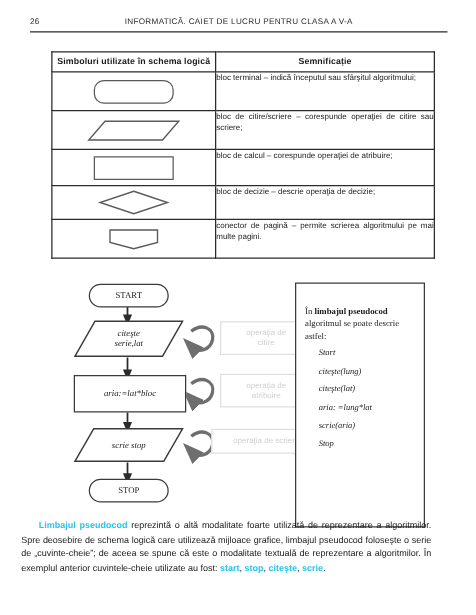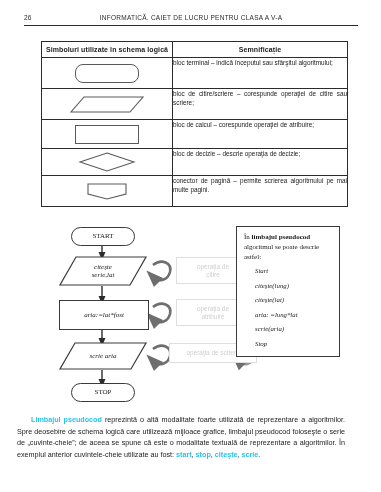--- a/index.html
+++ b/index.html
@@ -45,22 +45,22 @@
   .term{border:1.2px solid #3a3a3a;border-radius:11px;background:#fff;}
   .rect{border:1.2px solid #3a3a3a;background:#fff;font-style:italic;}
   .para-node{background:transparent;}
   .para-node .lbl{position:relative;z-index:2;font-style:italic;}
 
   .ghost{position:absolute;border:1px solid #dfdfdf;color:#cfcfcf;background:#fff;
          font-size:6.4px;display:flex;align-items:center;justify-content:center;text-align:center;
          line-height:1.25;}
 
   
-  .panel{position:absolute;left:236px;top:226px;width:104px;height:131px;
-         border:1.2px solid #3a3a3a;background:#fff;padding:5px 7px;box-sizing:border-box;}
+  .panel{position:absolute;left:236px;top:226px;width:104px;height:196px;
+         border:1.2px solid #3a3a3a;background:#fff;padding:17px 7px;box-sizing:border-box;}
   .panel .intro{font-family:"Liberation Serif",serif;font-size:7px;line-height:1.45;color:#1a1a1a;}
   .panel .intro b{font-weight:bold;}
   .panel .code{margin-top:5px;padding-left:11px;}
   .panel .code div{font-family:"Liberation Serif",serif;font-style:italic;font-size:6.8px;
                    margin-bottom:7.5px;color:#1a1a1a;white-space:nowrap;}
 
   
   .para{position:absolute;left:17px;top:414px;width:328px;font-size:7.2px;line-height:1.62;
         text-align:justify;color:#1a1a1a;}
   .para .kw{color:#29c3e8;font-weight:bold;}
@@ -175,28 +175,28 @@
       <svg width="88" height="30" style="position:absolute;left:0;top:0;">
         <polygon points="17,1 87,1 71,29 1,29" fill="#fff" stroke="#3a3a3a" stroke-width="1.2"></polygon>
       </svg>
       <div class="lbl" style="position:relative;">
         <div>citeşte</div>
         <div>serie,lat</div>
       </div>
     </div>
 
     <div class="fnode rect" style="left:18px;top:75px;width:88px;height:28px;">
-      <span>aria:=lat*fost</span>
+      <span>aria:=lat*bloc</span>
     </div>
 
     <div class="fnode para-node" style="left:18px;top:117px;width:88px;height:28px;">
       <svg width="88" height="28" style="position:absolute;left:0;top:0;">
         <polygon points="16,1 87,1 72,27 1,27" fill="#fff" stroke="#3a3a3a" stroke-width="1.2"></polygon>
       </svg>
-      <span class="lbl">scrie aria</span>
+      <span class="lbl">scrie stop</span>
     </div>
 
     <div class="fnode term" style="left:30px;top:158px;width:62px;height:17px;">
       <span>STOP</span>
     </div>
 
     <div class="ghost" style="left:135px;top:32px;width:72px;height:25px;">
       <div>
         <div>operaţia de</div>
         <div>citire</div>

